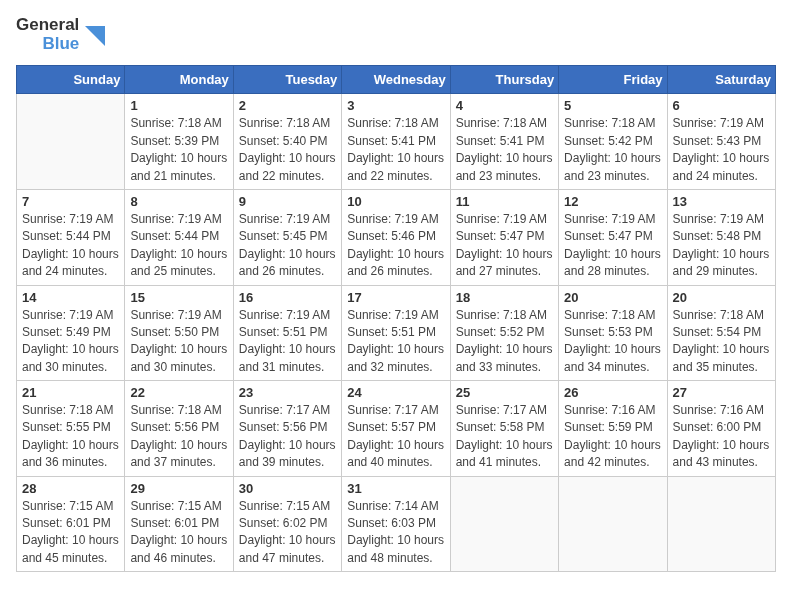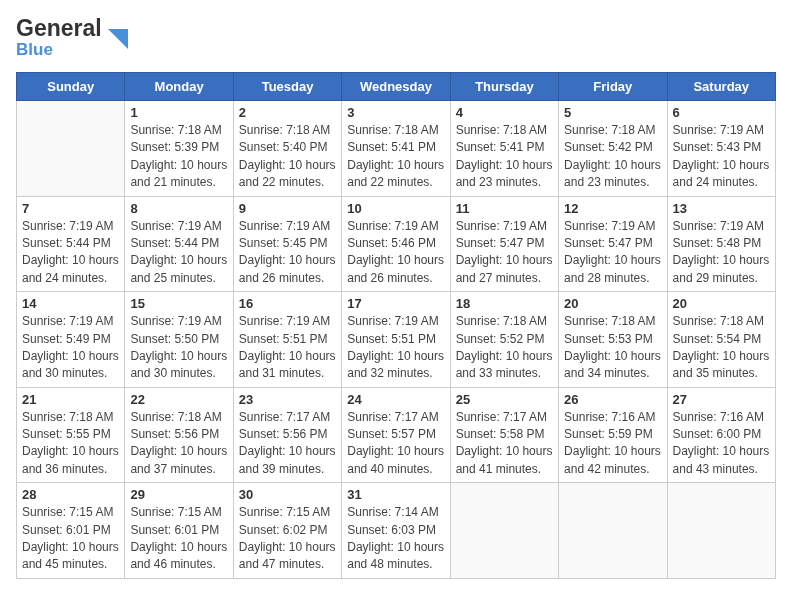--- a/index.html
+++ b/index.html
@@ -35,21 +35,21 @@
     }
     .calendar {
       width: 100%;
       border-collapse: collapse;
       font-size: 11px;
     }
     .calendar th {
       background: #3a6ebf;
       color: #fff;
       padding: 6px 4px;
-      text-align: center;
+      text-align: right;
       font-size: 13px;
       font-weight: 600;
       border: 1px solid #2d5aa0;
     }
     .calendar td {
       border: 1px solid #ccc;
       vertical-align: top;
       padding: 4px 5px;
       height: 90px;
       width: 108px;
@@ -69,22 +69,22 @@
       font-size: 12px;
       line-height: 1.45;
     }
   </style>
 </head>
 <body>
 
 <div class="header">
   <div class="logo">
   <div style="display:flex;flex-direction:column;line-height:1.1;">
-    <span style="font-size:23px;font-weight:bold;color:#333;">General</span>
-    <span style="font-size:17px;font-weight:bold;color:#4a90d9;">Blue</span>
+    <span style="font-size:17px;font-weight:bold;color:#333;">General</span>
+    <span style="font-size:17px;font-weight:bold;color:#4a90d9;text-align:right;">Blue</span>
   </div>
   <svg width="20" height="20" viewBox="0 0 20 20" style="margin-left:2px;margin-top:2px;">
     <polygon points="0,0 20,0 20,20" fill="#4a90d9"></polygon>
   </svg>
 </div>
   <div class="title-block">
     <div class="month-title"></div>
     <div class="subtitle"></div>
   </div>
 </div>

